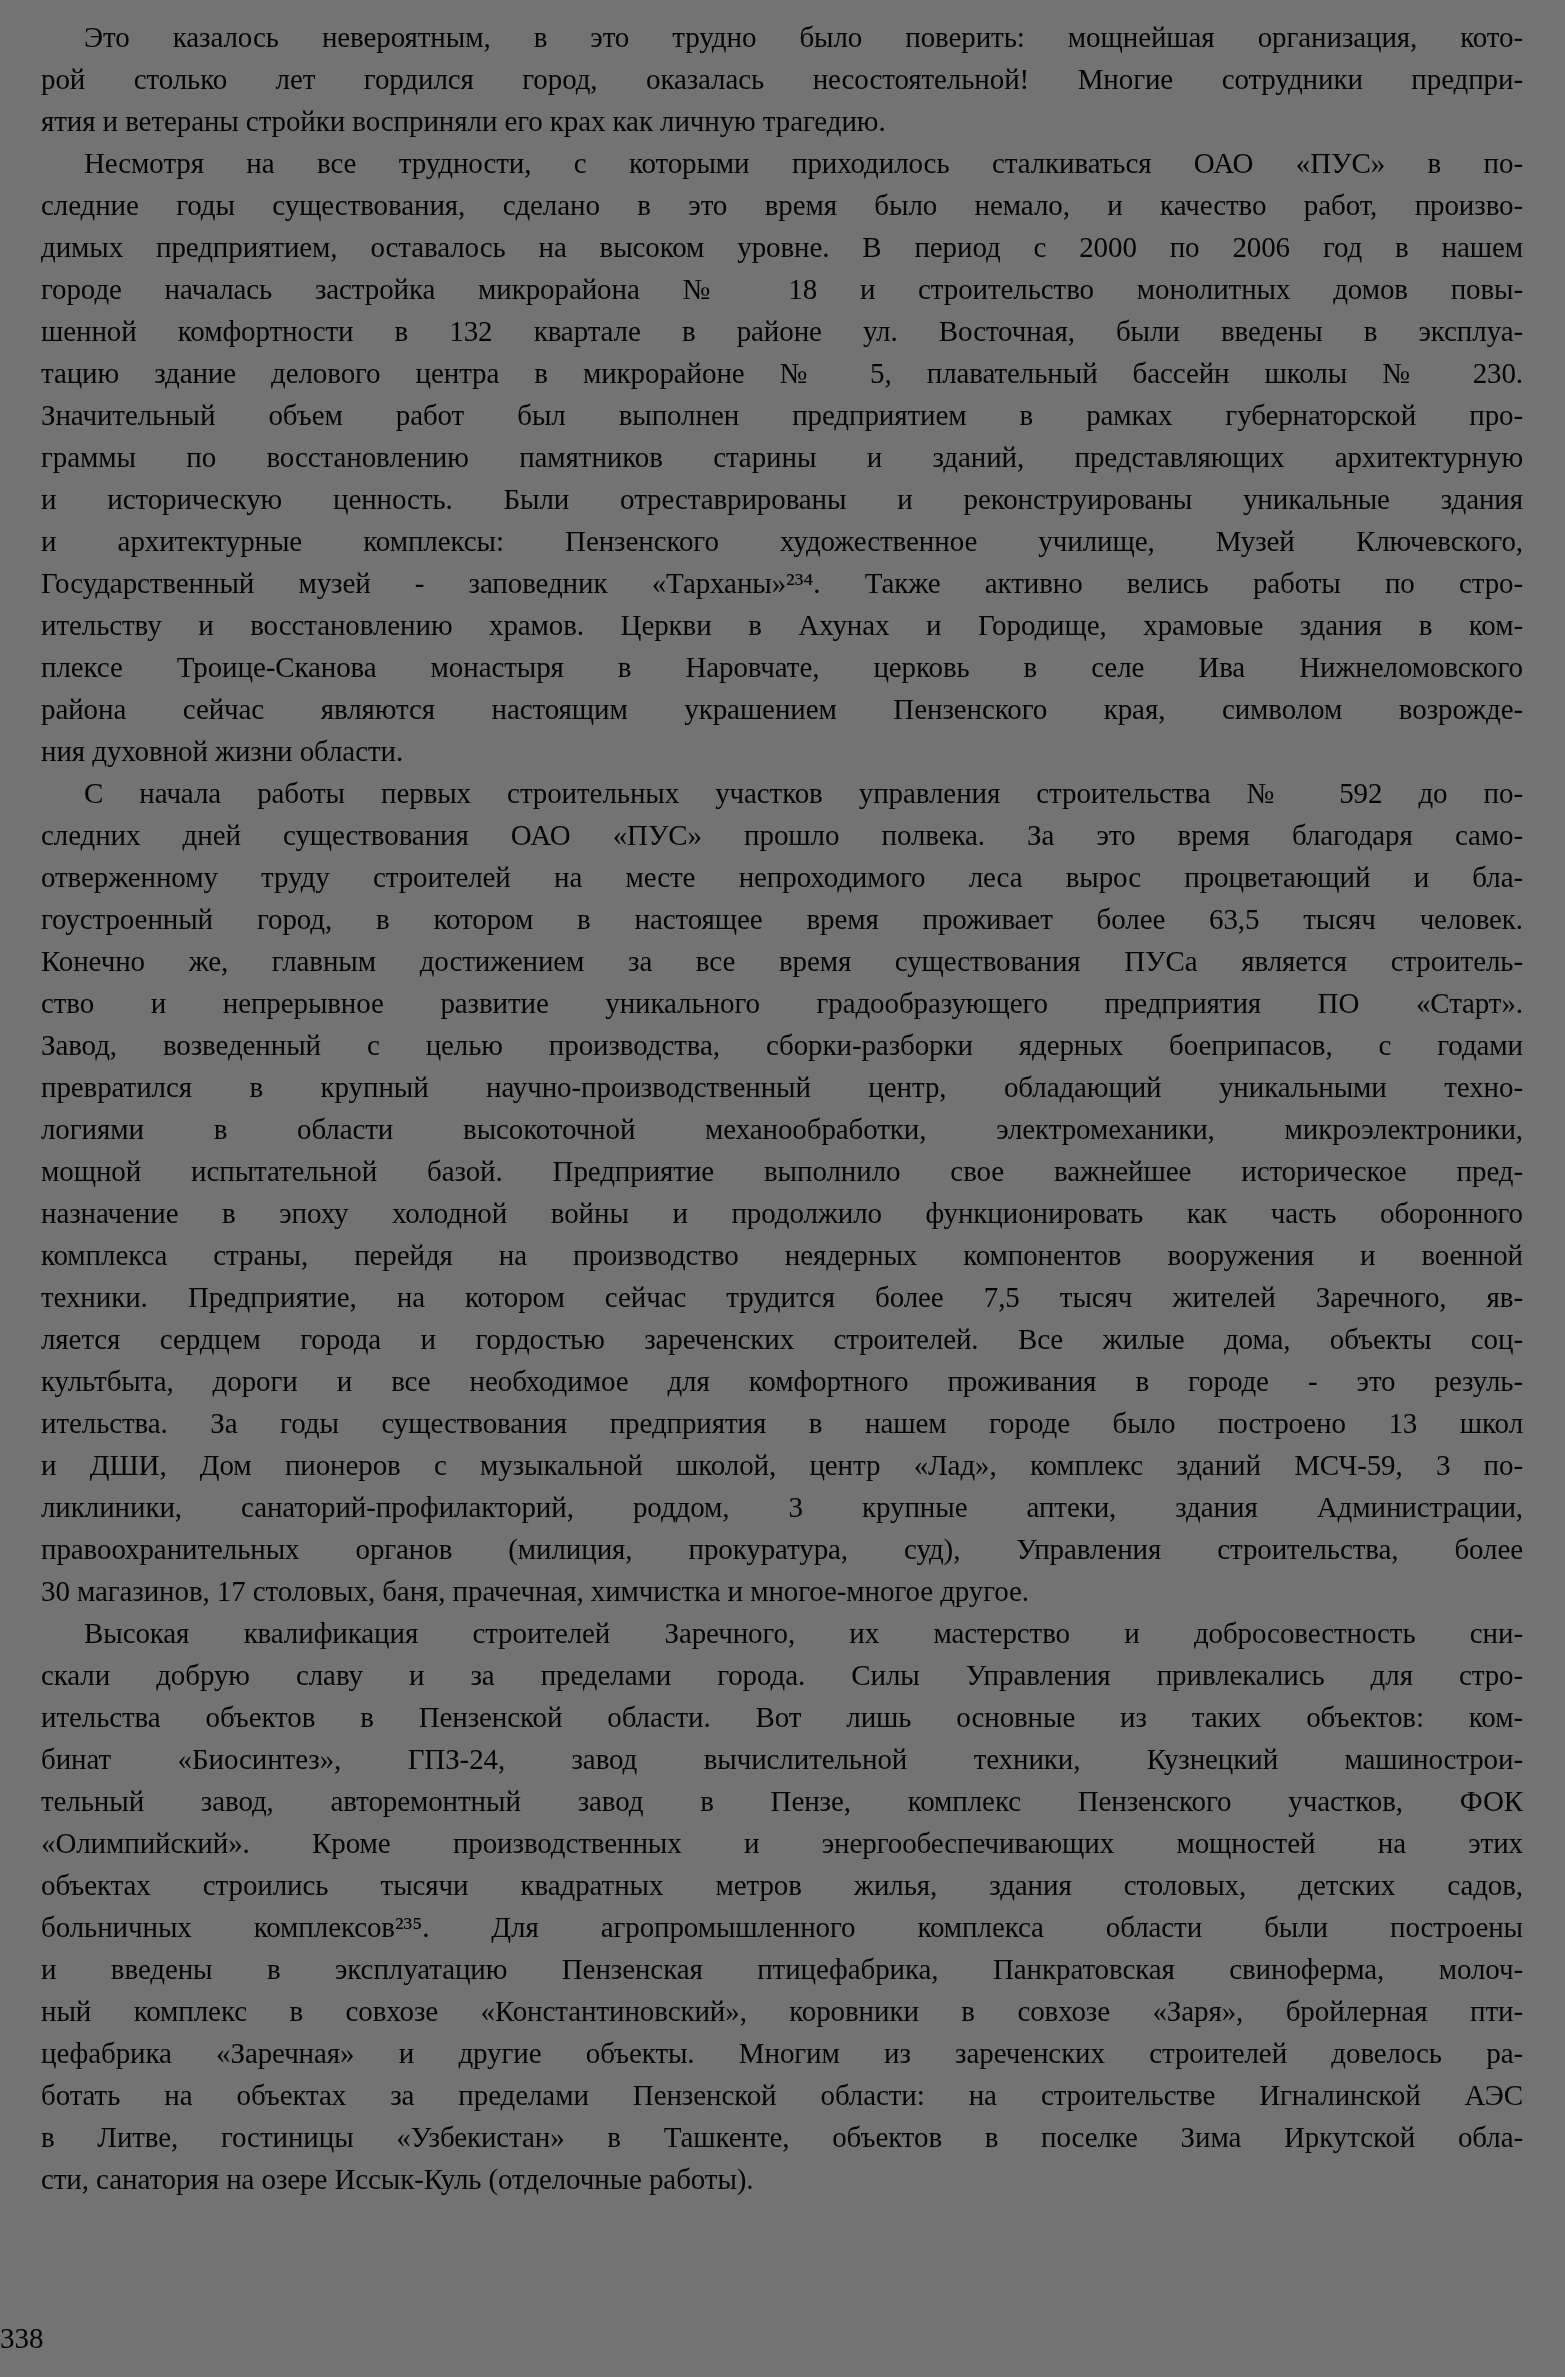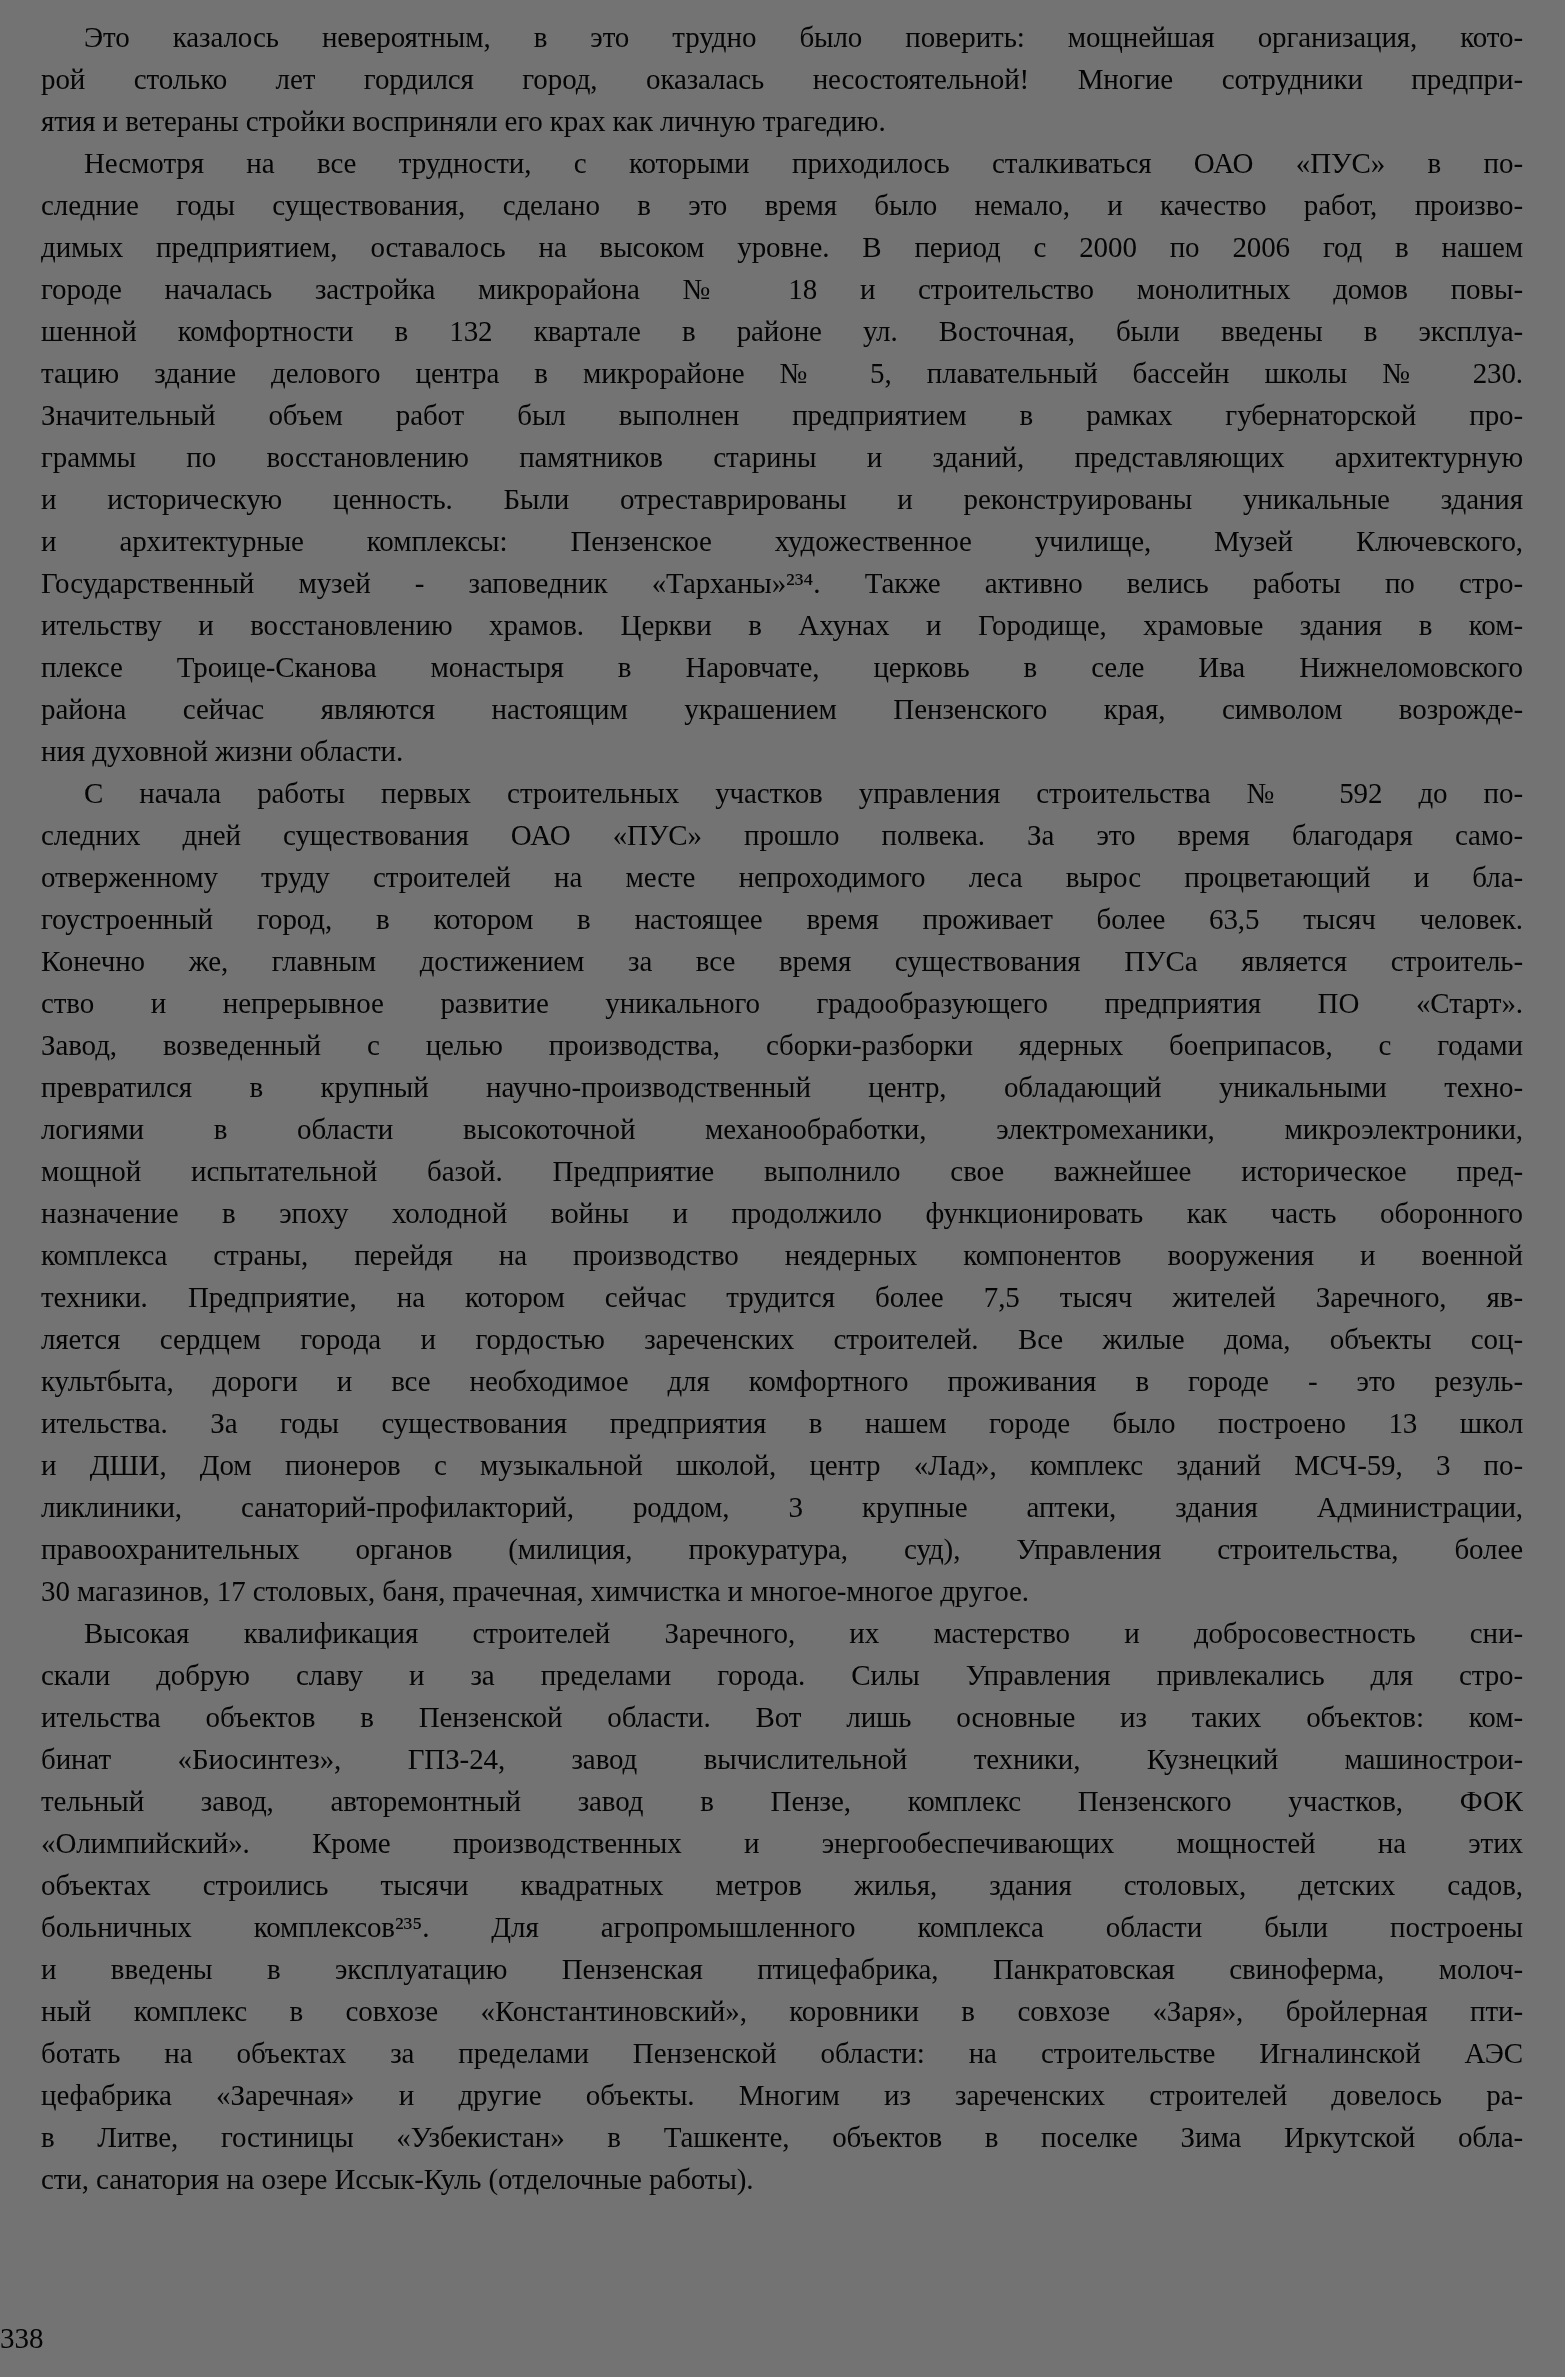--- a/index.html
+++ b/index.html
@@ -68,21 +68,21 @@
       <div class="paragraph">
         <div class="line first">Несмотря на все трудности, с которыми приходилось сталкиваться ОАО «ПУС» в по-</div>
         <div class="line">следние годы существования, сделано в это время было немало, и качество работ, произво-</div>
         <div class="line">димых предприятием, оставалось на высоком уровне. В период с 2000 по 2006 год в нашем</div>
         <div class="line">городе началась застройка микрорайона № 18 и строительство монолитных домов повы-</div>
         <div class="line">шенной комфортности в 132 квартале в районе ул. Восточная, были введены в эксплуа-</div>
         <div class="line">тацию здание делового центра в микрорайоне № 5, плавательный бассейн школы № 230.</div>
         <div class="line">Значительный объем работ был выполнен предприятием в рамках губернаторской про-</div>
         <div class="line">граммы по восстановлению памятников старины и зданий, представляющих архитектурную</div>
         <div class="line">и историческую ценность. Были отреставрированы и реконструированы уникальные здания</div>
-        <div class="line">и архитектурные комплексы: Пензенское художественное училище, Музей Ключевского,</div>
+        <div class="line">и архитектурные комплексы: Пензенского художественное училище, Музей Ключевского,</div>
         <div class="line">Государственный музей - заповедник «Тарханы»²³⁴. Также активно велись работы по стро-</div>
         <div class="line">ительству и восстановлению храмов. Церкви в Ахунах и Городище, храмовые здания в ком-</div>
         <div class="line">плексе Троице-Сканова монастыря в Наровчате, церковь в селе Ива Нижнеломовского</div>
         <div class="line">района сейчас являются настоящим украшением Пензенского края, символом возрожде-</div>
         <div class="line last">ния духовной жизни области.</div>
       </div>
       <div class="paragraph">
         <div class="line first">С начала работы первых строительных участков управления строительства № 592 до по-</div>
         <div class="line">следних дней существования ОАО «ПУС» прошло полвека. За это время благодаря само-</div>
         <div class="line">отверженному труду строителей на месте непроходимого леса вырос процветающий и бла-</div>
@@ -108,21 +108,21 @@
         <div class="line first">Высокая квалификация строителей Заречного, их мастерство и добросовестность сни-</div>
         <div class="line">скали добрую славу и за пределами города. Силы Управления привлекались для стро-</div>
         <div class="line">ительства объектов в Пензенской области. Вот лишь основные из таких объектов: ком-</div>
         <div class="line">бинат «Биосинтез», ГПЗ-24, завод вычислительной техники, Кузнецкий машинострои-</div>
         <div class="line">тельный завод, авторемонтный завод в Пензе, комплекс Пензенского участков, ФОК</div>
         <div class="line">«Олимпийский». Кроме производственных и энергообеспечивающих мощностей на этих</div>
         <div class="line">объектах строились тысячи квадратных метров жилья, здания столовых, детских садов,</div>
         <div class="line">больничных комплексов²³⁵. Для агропромышленного комплекса области были построены</div>
         <div class="line">и введены в эксплуатацию Пензенская птицефабрика, Панкратовская свиноферма, молоч-</div>
         <div class="line">ный комплекс в совхозе «Константиновский», коровники в совхозе «Заря», бройлерная пти-</div>
+        <div class="line">цефабрика «Заречная» и другие объекты. Многим из зареченских строителей довелось ра-</div>
         <div class="line">ботать на объектах за пределами Пензенской области: на строительстве Игналинской АЭС</div>
-        <div class="line">цефабрика «Заречная» и другие объекты. Многим из зареченских строителей довелось ра-</div>
         <div class="line">в Литве, гостиницы «Узбекистан» в Ташкенте, объектов в поселке Зима Иркутской обла-</div>
         <div class="line last">сти, санатория на озере Иссык-Куль (отделочные работы).</div>
       </div>
     </div>
   <div class="page-number">338</div>
 </div>
 
 
 </body></html>

